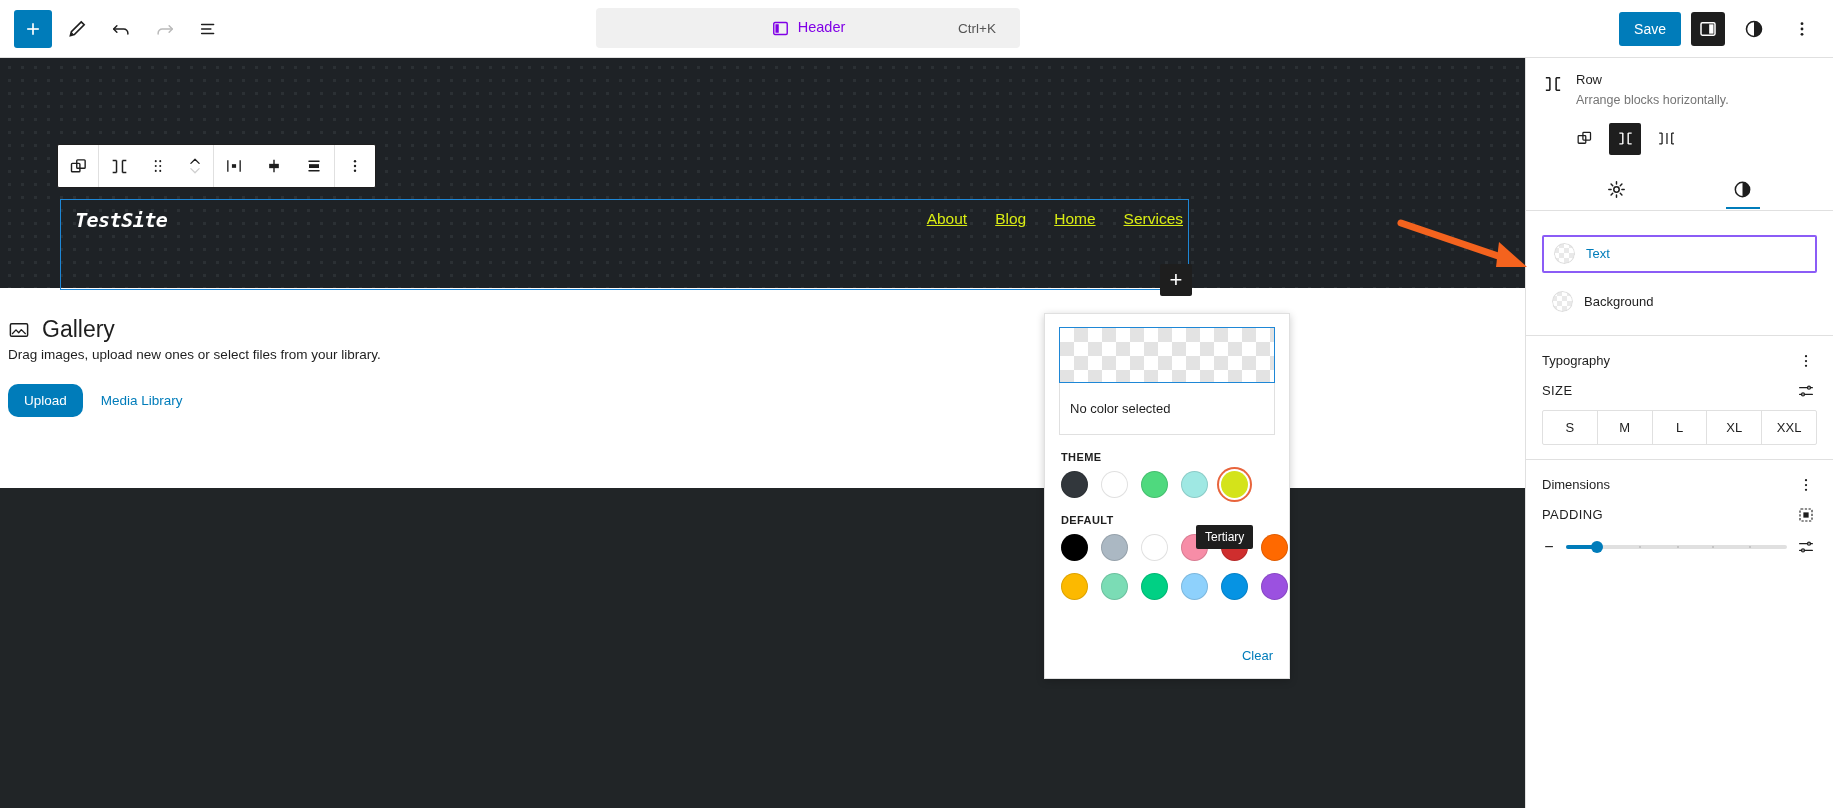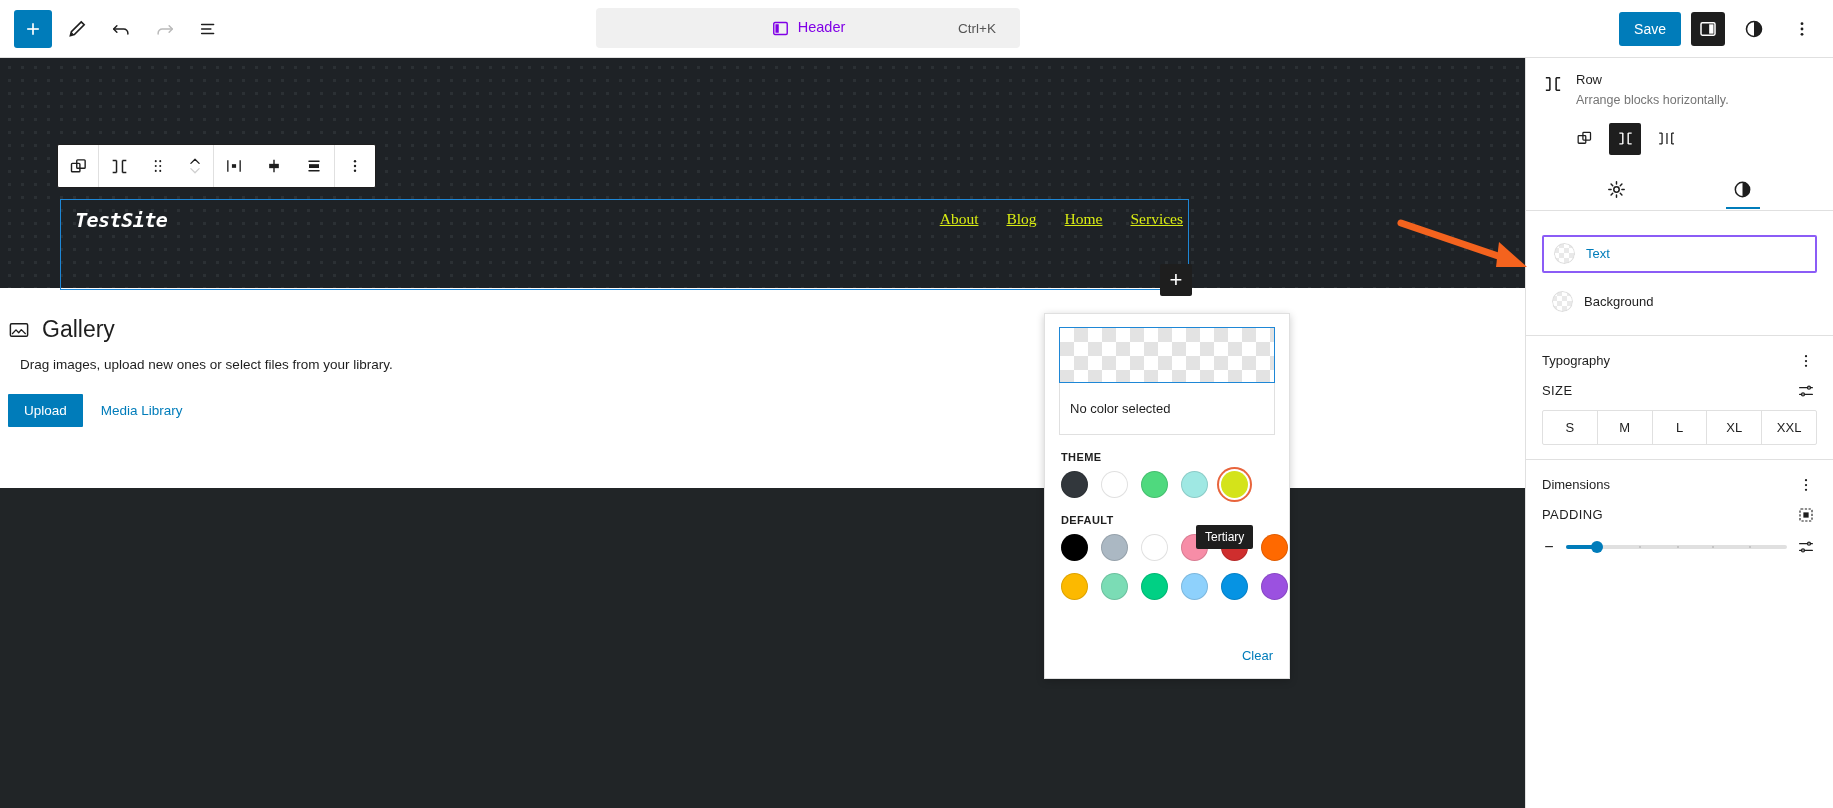--- a/index.html
+++ b/index.html
@@ -94,45 +94,45 @@
   }
   .site-title {
     position:absolute; left:14px; top:8px;
     color:#fff; font-family:"DejaVu Sans Mono", monospace;
     font-weight:bold; font-style:italic; font-size:20px; letter-spacing:-0.5px;
   }
   .navlinks {
     position:absolute; right:5px; top:10px; display:flex; gap:28px; align-items:center;
   }
   .navlinks a {
-    color:#d9ec13; font-family:Liberation Serif, serif;
+    color:#d9ec13; font-family:Liberation Sans, sans-serif;
     font-size:15.5px; text-decoration:underline; cursor:pointer;
   }
   .row-plus {
     position:absolute; left:1160px; top:206px; width:32px; height:32px;
     background:#1e1e1e; color:#fff; display:flex; align-items:center;
     justify-content:center; font-size:22px; border-radius:2px; z-index:8; cursor:pointer;
   }
   .caret-mark {
     position:absolute; left:1268px; top:296px; width:2px; height:24px;
     background:#222; z-index:7;
   }
 
   
   .gallery {
     position:absolute; left:0; top:230px; width:1525px; height:200px;
     background:#fff; padding:28px 0 0 0;
   }
   .gal-head { display:flex; align-items:center; gap:12px; padding-left:8px; }
   .gal-title { font-size:23px; color:#1e1e1e; font-weight:400; }
-  .gal-desc { font-size:13.5px; color:#1e1e1e; padding-left:20px; margin-top:14px; }
+  .gal-desc { font-size:13.5px; color:#1e1e1e; padding-left:8px; margin-top:4px; }
   .gal-actions { display:flex; align-items:center; gap:18px; margin-top:22px; padding-left:8px; }
   .upload-btn {
     background:#007cba; color:#fff; font-size:13.5px;
-    padding:9px 16px; border-radius:1px; cursor:pointer; border:none;
+    padding:9px 16px; border-radius:10px; cursor:pointer; border:none;
   }
   .medialib { color:#007cba; font-size:13.5px; cursor:pointer; text-decoration:none; }
 
   
   .popover {
     position:absolute; left:1044px; top:313px; width:246px; height:366px;
     background:#fff; border:1px solid #e0e0e0;
     box-shadow:0 2px 8px rgba(0,0,0,.2); z-index:40;
   }
   .swatch-preview-wrap { padding:13px 14px 0 14px; }

